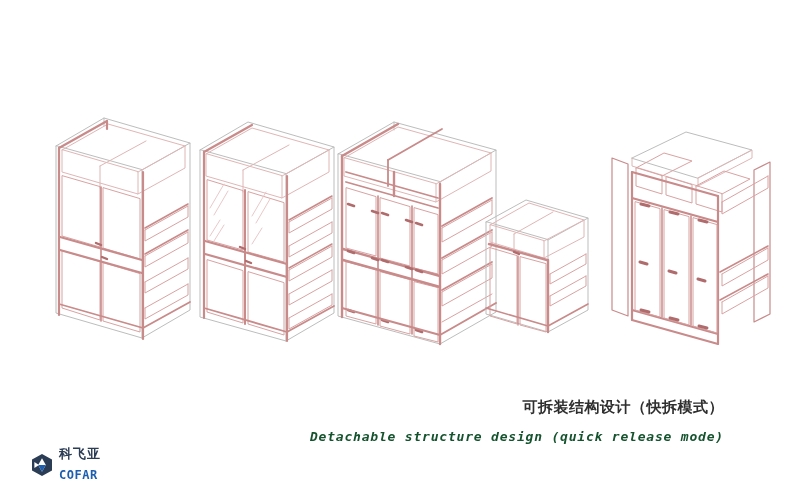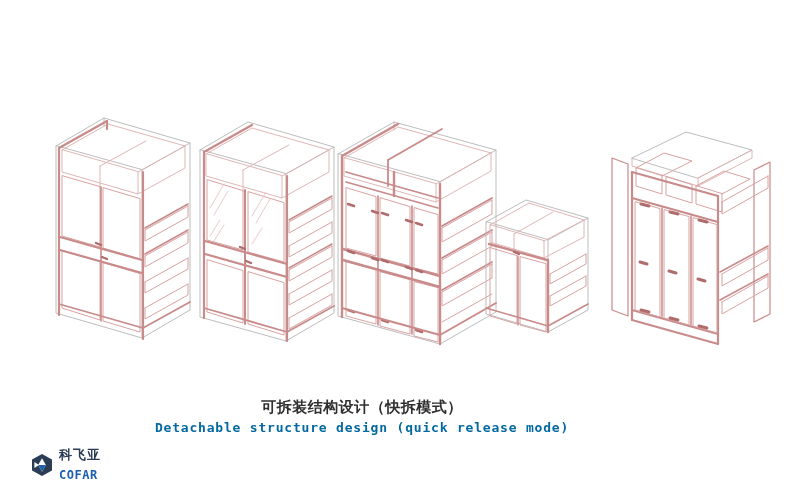--- a/index.html
+++ b/index.html
@@ -48,37 +48,39 @@
     display: block;
     overflow: visible;
   }
 
   
   .caption-block {
     position: absolute;
     left: 0;
     top: 396px;
     width: 724px;
-    text-align: center;
+    text-align: right;
   }
   .caption-cn {
     font-family: "Liberation Sans", sans-serif;
     font-size: 15px;
     font-weight: 600;
     color: #2f2f2f;
     letter-spacing: 0.5px;
     line-height: 22px;
   }
   .caption-en {
+    margin-top: 9px;
     font-family: "DejaVu Sans Mono", "Liberation Mono", monospace;
     font-size: 13px;
     font-weight: 600;
-    color: #0369a1;
+    color: #14532d;
     letter-spacing: 0.8px;
     line-height: 20px;
+    font-style: italic;
   }
 
   
   .logo {
     position: absolute;
     left: 30px;
     top: 448px;
     display: flex;
     align-items: center;
     gap: 5px;
@@ -87,21 +89,21 @@
     width: 24px;
     height: 24px;
     flex: 0 0 auto;
   }
   .logo-words {
     display: flex;
     flex-direction: column;
     line-height: 1;
   }
   .logo-cn {
-    font-family: Liberation Sans, sans-serif;
+    font-family: Liberation Mono, monospace;
     font-size: 13px;
     font-weight: 700;
     color: #2b3c55;
     letter-spacing: 1px;
     height: 13px;
   }
   .logo-en {
     font-family: "DejaVu Sans Mono", "Liberation Mono", monospace;
     font-size: 12px;
     font-weight: 700;

